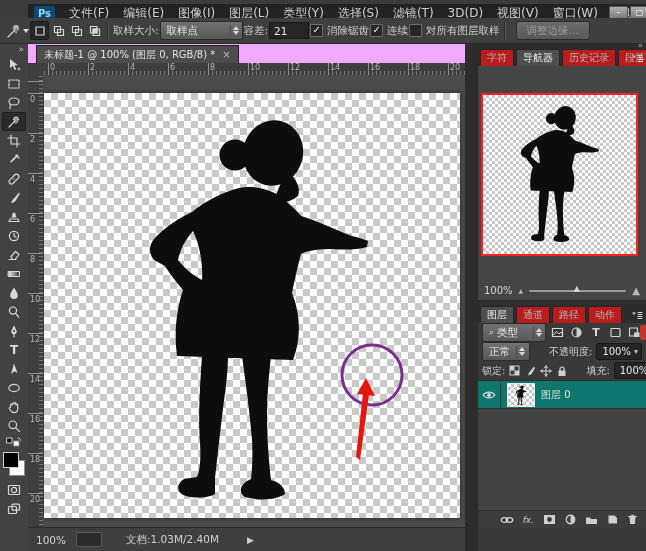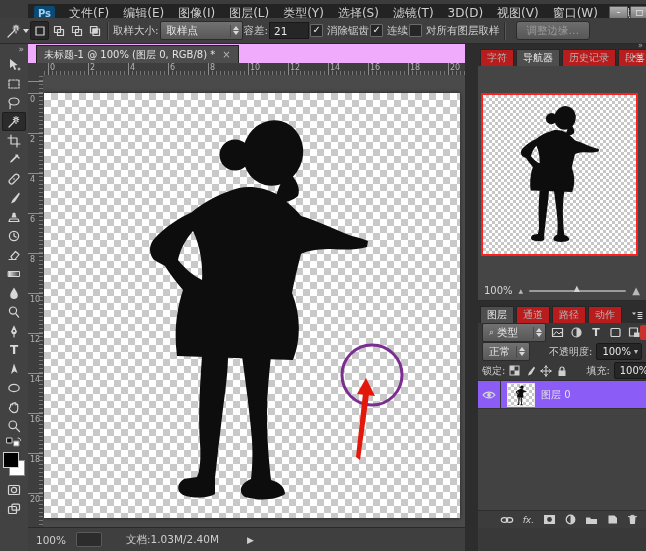--- a/index.html
+++ b/index.html
@@ -101,21 +101,21 @@
   .prow{display:flex;align-items:center;gap:4px;padding:0 4px;height:19px;}
   .valbox{height:15px;background:#262626;border:1px solid #181818;border-radius:2px;display:flex;align-items:center;
           gap:3px;padding:0 3px 0 5px;color:#e6e6e6;font-size:10px;}
   .valbox .vb-caret{color:#bdbdbd;font-size:8px;}
   .plabel{color:#cfcfcf;font-size:10px;white-space:nowrap;}
   .fic{width:16px;height:16px;display:flex;align-items:center;justify-content:center;color:#cfcfcf;}
   .red-toggle{position:absolute;right:0;width:6px;height:15px;background:#c8332b;border-radius:2px 0 0 2px;}
   .search-glyph{font-size:9px;color:#dcdcdc;}
   .layer-list{border-top:1px solid #2e2e2e;}
   .layer-row{display:flex;align-items:center;height:27px;background:#424242;border-bottom:1px solid #333;}
-  .layer-row.selected{background:#8b5cf6;}
+  .layer-row.selected{background:#0f766e;}
   .viscell{width:22px;height:27px;display:flex;align-items:center;justify-content:center;border-right:1px solid #333;}
   .empty-box{width:10px;height:10px;border:1px solid #7d7d7d;background:#3a3a3a;}
   .lthumb{width:26px;height:22px;margin:0 6px;border:1px solid #1e1e1e;overflow:hidden;display:flex;align-items:center;justify-content:center;}
   .layer-row.selected .lthumb{border:1px solid #e8e8e8;}
   .lname{font-size:10px;color:#e2e2e2;}
   #layers-empty{height:101px;background:#424242;}
   #layers-bottom{height:17px;background:#3c3c3c;border-top:1px solid #2e2e2e;display:flex;align-items:center;
                  justify-content:flex-end;gap:9px;padding-right:8px;}
   .fx-label{color:#cfcfcf;font-size:9px;font-style:italic;}
 </style>

